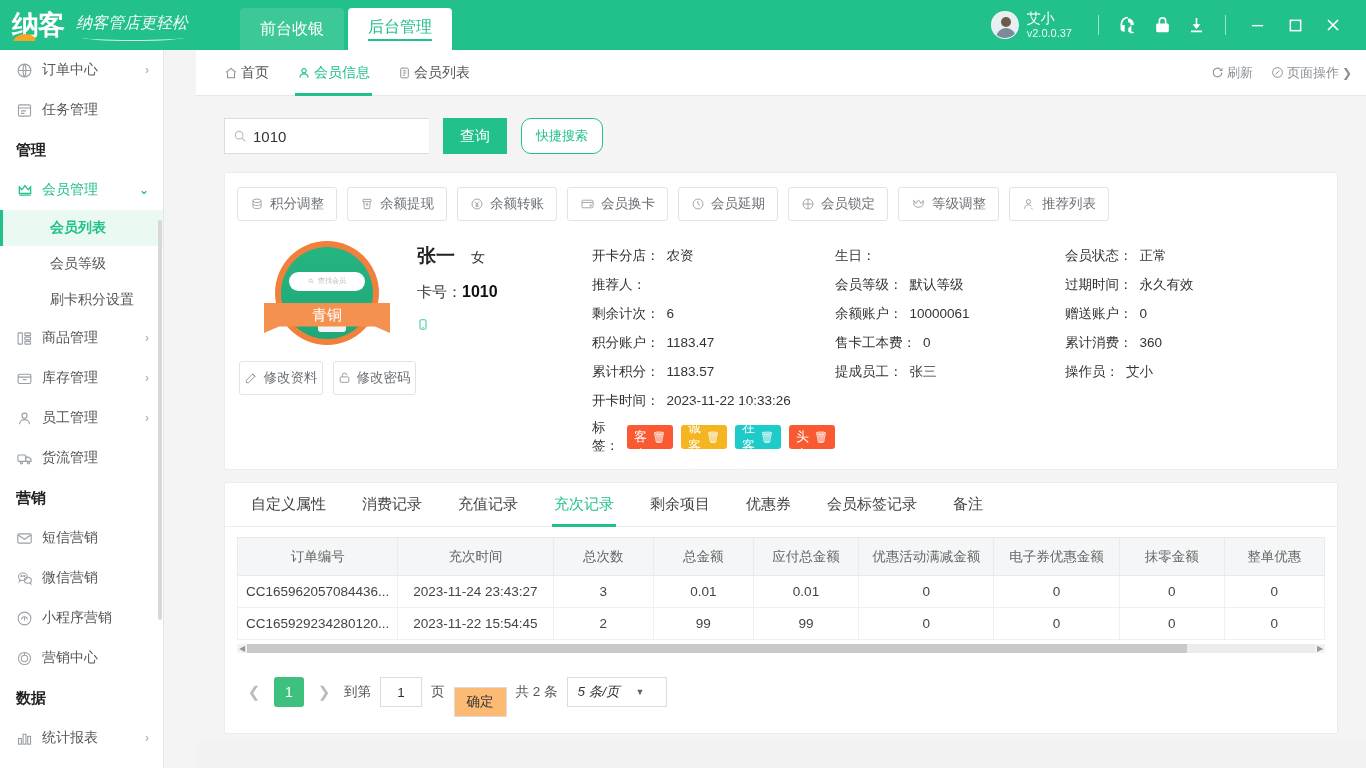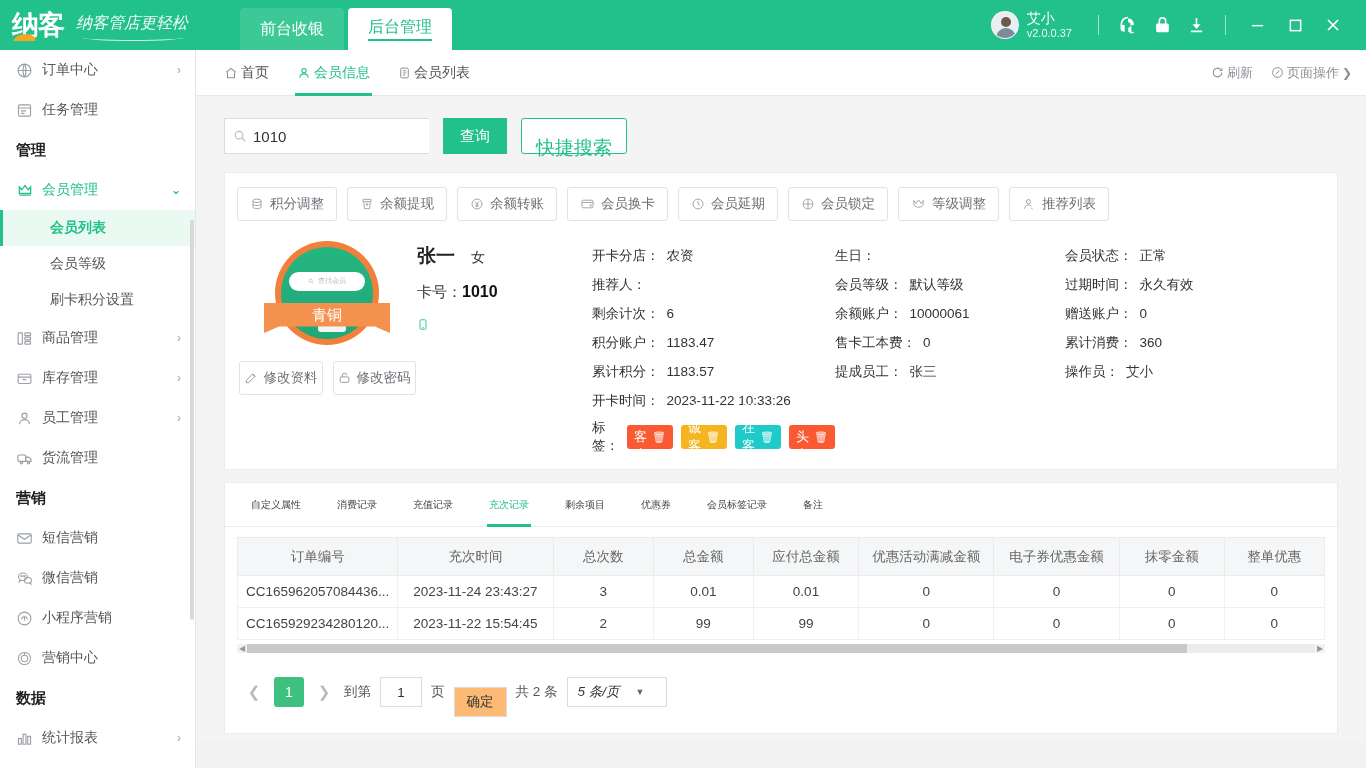--- a/index.html
+++ b/index.html
@@ -54,21 +54,21 @@
   .user-ver { font-size:11px; opacity:.92; }
   .tb-sep { width:1px; height:20px; background:rgba(255,255,255,.55); margin:0 12px; }
   .tb-icon {
     width:34px; height:34px; display:flex; align-items:center; justify-content:center;
     color:#fff; cursor:pointer;
   }
   .win-btn { width:38px; height:34px; display:flex; align-items:center; justify-content:center; color:#fff; cursor:pointer; }
 
   
   .sidebar {
-    position:absolute; left:0; top:50px; width:196px; height:718px;
+    position:absolute; left:0; top:50px; width:164px; height:718px;
     background:#fff; border-right:1px solid #e6e6e6; overflow:hidden;
   }
   .nav-item {
     height:40px; display:flex; align-items:center; padding:0 14px 0 16px;
     font-size:14px; color:#555; cursor:pointer; position:relative;
   }
   .nav-item .ico { width:22px; height:18px; display:flex; align-items:center; color:#9aa0a6; flex:0 0 22px; }
   .nav-item .lbl { margin-left:4px; }
   .nav-item .chev { margin-left:auto; color:#b6bbc0; font-size:12px; font-weight:bold; }
   .nav-item.expanded { color:#22c08a; }
@@ -105,22 +105,22 @@
     display:flex; align-items:center; width:205px; height:36px; border:1px solid #dcdcdc;
     background:#fff; padding:0 8px; border-right:none;
   }
   .search-box .sico { color:#b9bdc1; display:flex; margin-right:6px; }
   .search-box input { border:none; outline:none; font-size:15px; color:#333; width:100%; background:transparent; font-family:inherit; }
   .btn-query {
     height:36px; width:64px; background:#22c08a; color:#fff; border:none; font-size:15px;
     cursor:pointer; font-family:inherit;
   }
   .btn-quick {
-    height:36px; padding:16px 14px; background:#fff; color:#22c08a; border:1px solid #22c08a;
-    font-size:19px; cursor:pointer; border-radius:3px; font-family:inherit;
+    height:36px; padding:4px 14px; background:#fff; color:#22c08a; border:1px solid #22c08a;
+    font-size:13px; cursor:pointer; border-radius:10px; font-family:inherit;
   }
 
   .card {
     margin:18px 28px 0 28px; background:#fff; border:1px solid #ececec; border-radius:2px;
   }
   .actions { display:flex; gap:10px; padding:14px 12px 10px 12px; flex-wrap:nowrap; }
   .act-btn {
     height:34px; padding:0 12px; display:flex; align-items:center; gap:6px;
     border:1px solid #e2e2e2; background:#fff; border-radius:3px; color:#6b7075;
     font-size:13.5px; cursor:pointer; white-space:nowrap; font-family:Liberation Sans, sans-serif;
@@ -175,21 +175,21 @@
   .tag {
     height:24px; padding:0 7px; display:flex; align-items:center; gap:5px; border-radius:3px;
     color:#fff; font-size:13px; cursor:pointer;
   }
   .tag .trash { font-size:11px; opacity:.95; }
 
   
   .card2 { margin:12px 28px 0 28px; background:#fff; border:1px solid #ececec; border-radius:2px; }
   .itabs { display:flex; align-items:center; height:44px; border-bottom:1px solid #ededed; padding:0 8px; }
   .itab {
-    height:44px; display:flex; align-items:center; padding:0 18px; font-size:10px; color:#444;
+    height:44px; display:flex; align-items:center; padding:0 18px; font-size:15px; color:#444;
     cursor:pointer; position:relative;
   }
   .itab.active { color:#22c08a; }
   .itab.active::after{ content:""; position:absolute; left:16px; right:16px; bottom:0; height:3px; background:#22c08a; }
 
   .tbl-wrap { padding:10px 12px 0 12px; }
   table.dt { width:100%; border-collapse:collapse; table-layout:fixed; }
   table.dt th {
     background:#f5f6f7; color:#666; font-size:13.5px; font-weight:normal; height:38px;
     border:1px solid #eaeaea; text-align:center;

